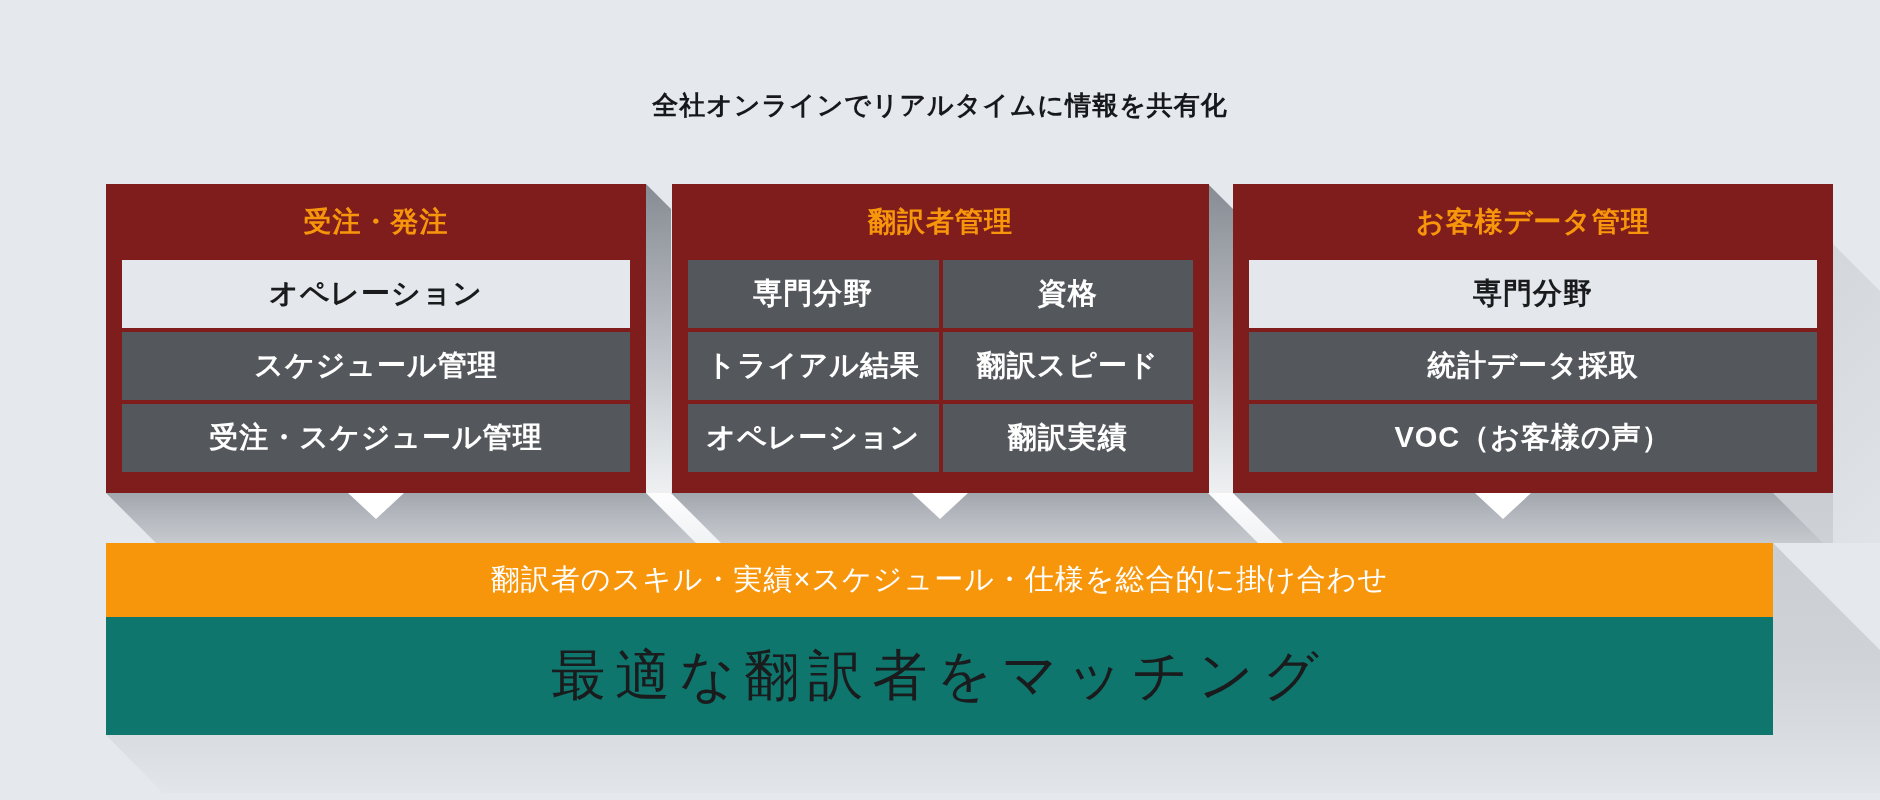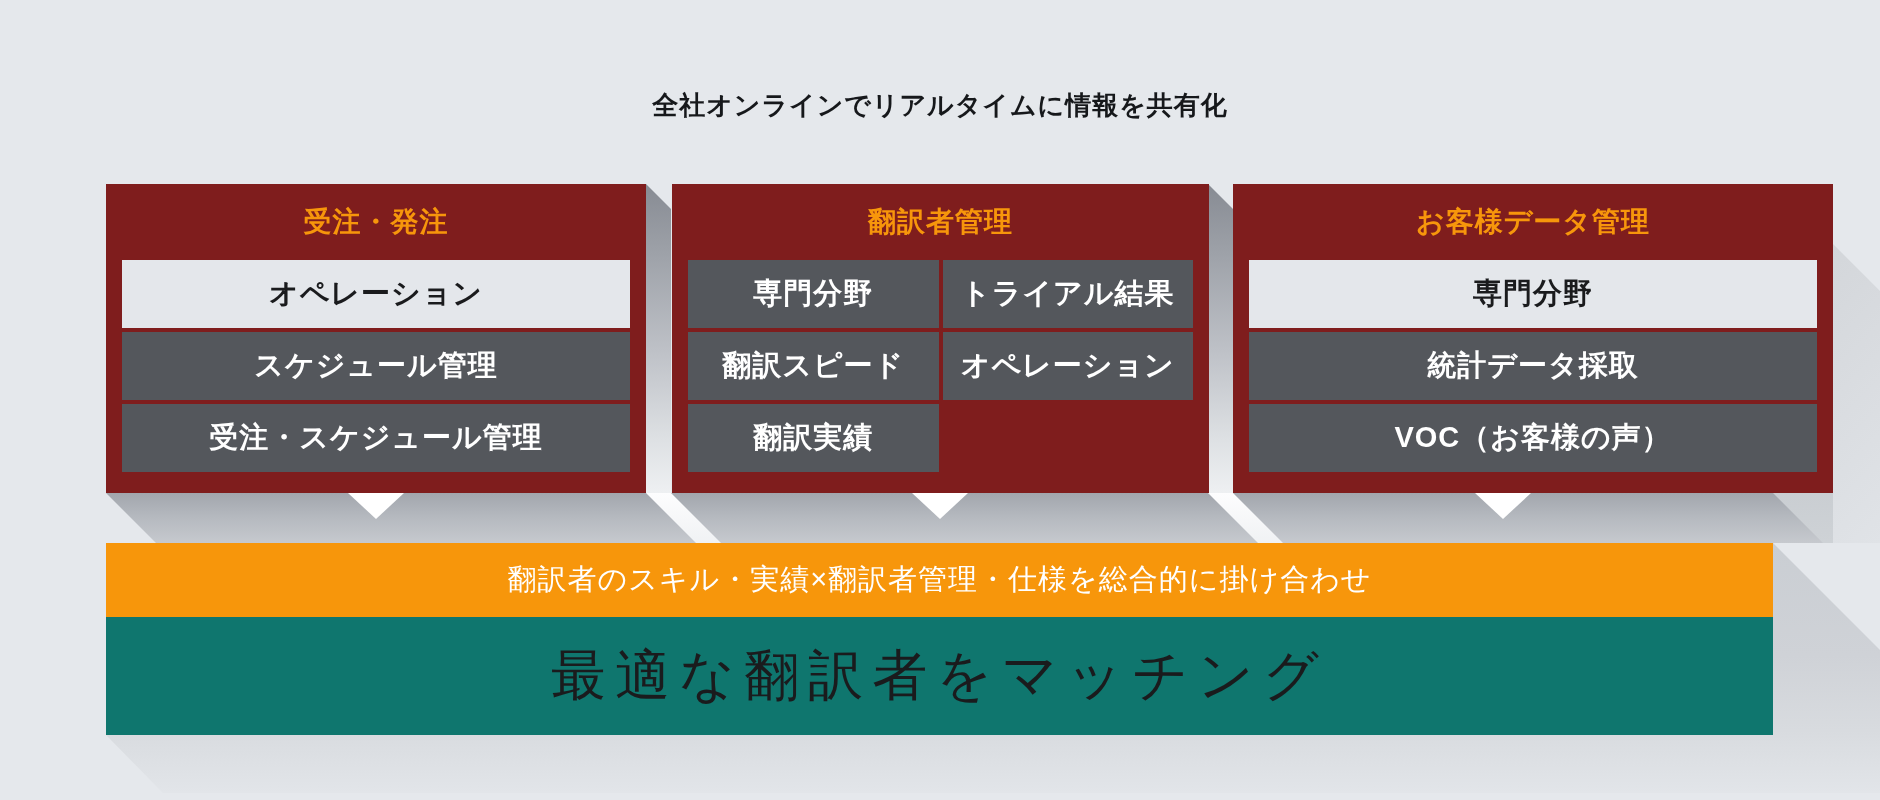--- a/index.html
+++ b/index.html
@@ -112,20 +112,21 @@
       <div class="row light">オペレーション</div>
       <div class="row dark">スケジュール管理</div>
       <div class="row dark">受注・スケジュール管理</div>
     </div>
   </div>
 
   <div class="card c2">
     <div class="card-header">翻訳者管理</div>
     <div class="grid">
       <div class="row dark">専門分野</div>
+      <div class="row dark">資格</div>
       <div class="row dark">トライアル結果</div>
       <div class="row dark">翻訳スピード</div>
       <div class="row dark">オペレーション</div>
       <div class="row dark">翻訳実績</div>
     </div>
   </div>
 
   <div class="card c3">
     <div class="card-header">お客様データ管理</div>
     <div class="rows">
@@ -133,17 +134,17 @@
       <div class="row dark">統計データ採取</div>
       <div class="row dark">VOC（お客様の声）</div>
     </div>
   </div>
 
   <div class="pointer p1"></div>
   <div class="pointer p2"></div>
   <div class="pointer p3"></div>
 
   <div class="band">
-    <div class="band-orange">翻訳者のスキル・実績×翻訳者管理・仕様を総合的に掛け合わせ</div>
+    <div class="band-orange">翻訳者のスキル・実績×スケジュール・仕様を総合的に掛け合わせ</div>
     <div class="band-white">最適な翻訳者をマッチング</div>
   </div>
 
 </div>
 
 </body></html>

